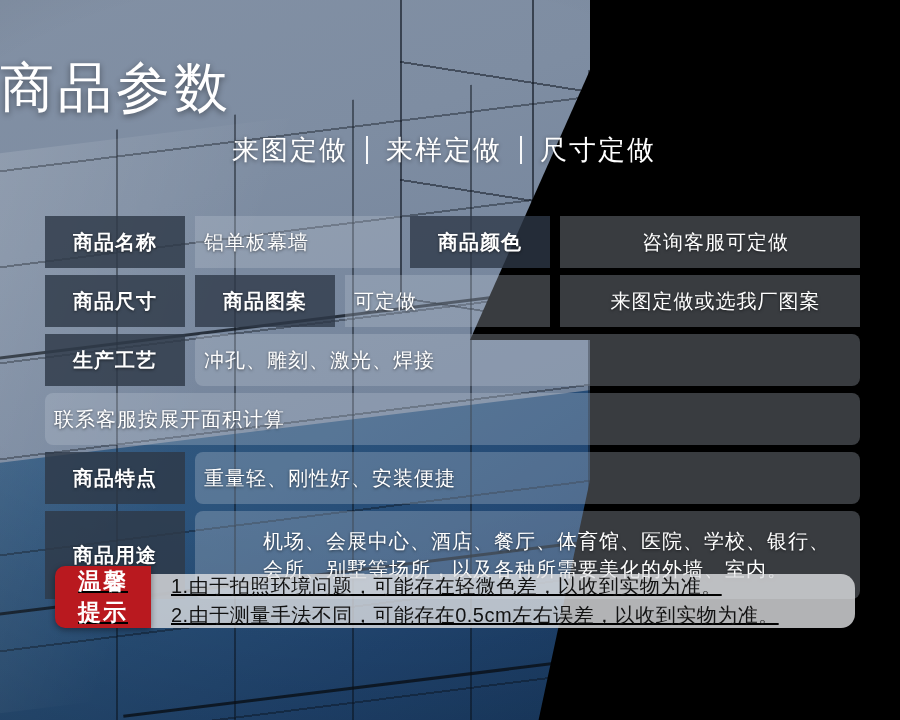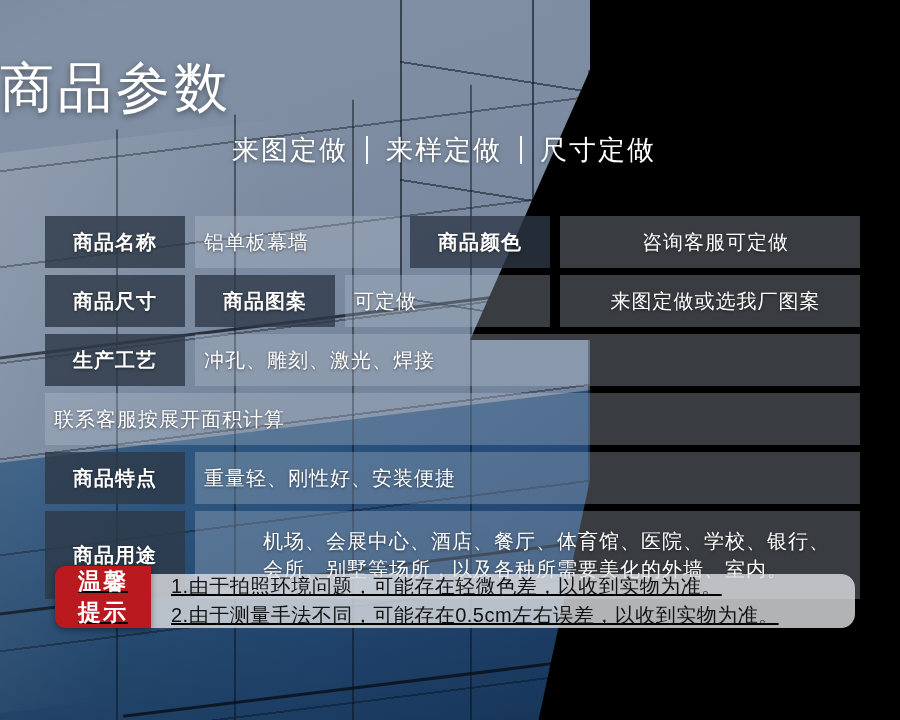--- a/index.html
+++ b/index.html
@@ -125,21 +125,21 @@
   }
   .lbl{
     width:140px;flex:0 0 140px;justify-content:center;
     background:rgba(46,57,72,.82);
     font-weight:bold;
   }
   .val{
     flex:1;padding-left:9px;
     background:rgba(190,200,212,.30);
   }
-  .val.wide{flex:1;}
+  .val.wide{flex:1;border-radius:8px;}
   .lbl.col3{width:140px;flex:0 0 140px;background:rgba(46,57,72,.78);}
   .val.col4{flex:0 0 300px;padding-left:11px;justify-content:center;}
 
   .row.tall .cell{height:88px;}
   .row.tall .val{
     padding-left:20px;padding-right:10px;
     flex-direction:column;align-items:flex-start;justify-content:center;gap:6px;
   }
   .row.tall .val .line{line-height:1.1;margin-left:48px;}
 

